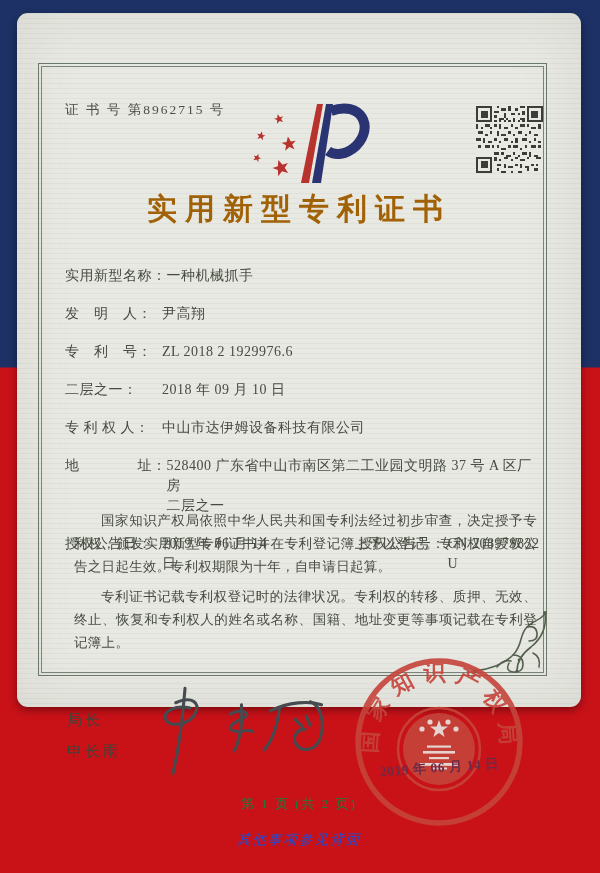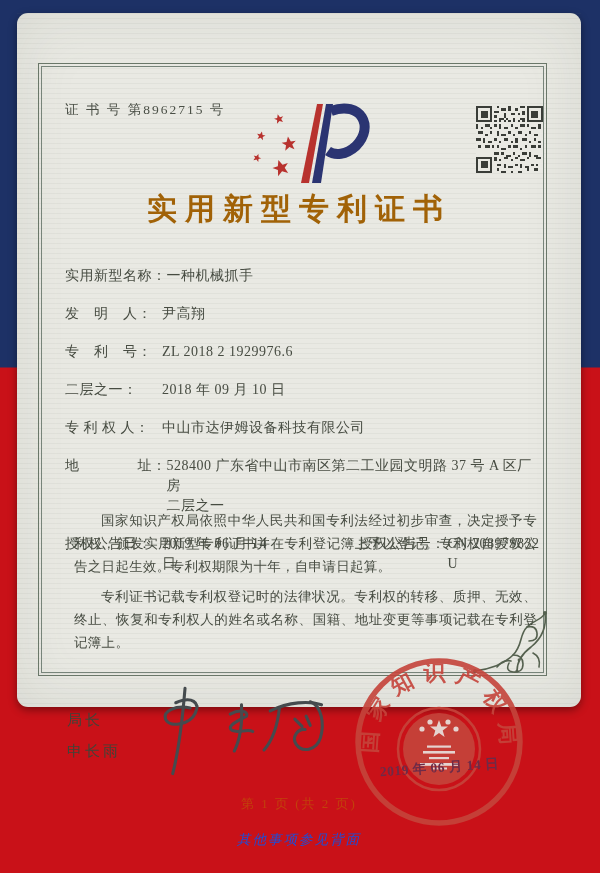--- a/index.html
+++ b/index.html
@@ -41,21 +41,21 @@
 
   .signatory{position:absolute; left:50px; top:692px; font-size:15px; color:#3f4439; line-height:31px; letter-spacing:3px;}
   .signature{position:absolute; left:128px; top:668px; width:195px; height:100px; z-index:4;}
 
   .seal{position:absolute; left:334px; top:641px; width:176px; height:176px; z-index:5; opacity:.9;}
   .seal-date{position:absolute; left:340px; top:746px; width:165px; z-index:6;
              font-size:13.5px; font-weight:bold; color:#6d2b48; transform:rotate(-4deg);
              letter-spacing:.5px; text-align:center;}
 
   .page-info{position:absolute; left:0; right:0; top:782px; text-align:center;
-             font-size:13px; letter-spacing:2px; color:#c2410c;}
+             font-size:13px; letter-spacing:2px; color:#15803d;}
   .back-note{position:absolute; left:0; right:0; top:818px; text-align:center;
              font-size:13.5px; font-style:italic; letter-spacing:2px; color:#1d4ed8;}
   .flourish{position:absolute; right:26px; bottom:20px; width:82px; height:82px; z-index:2;}
 </style>
 </head>
 <body>
 
 <div class="page">
   <div class="paper">
 

